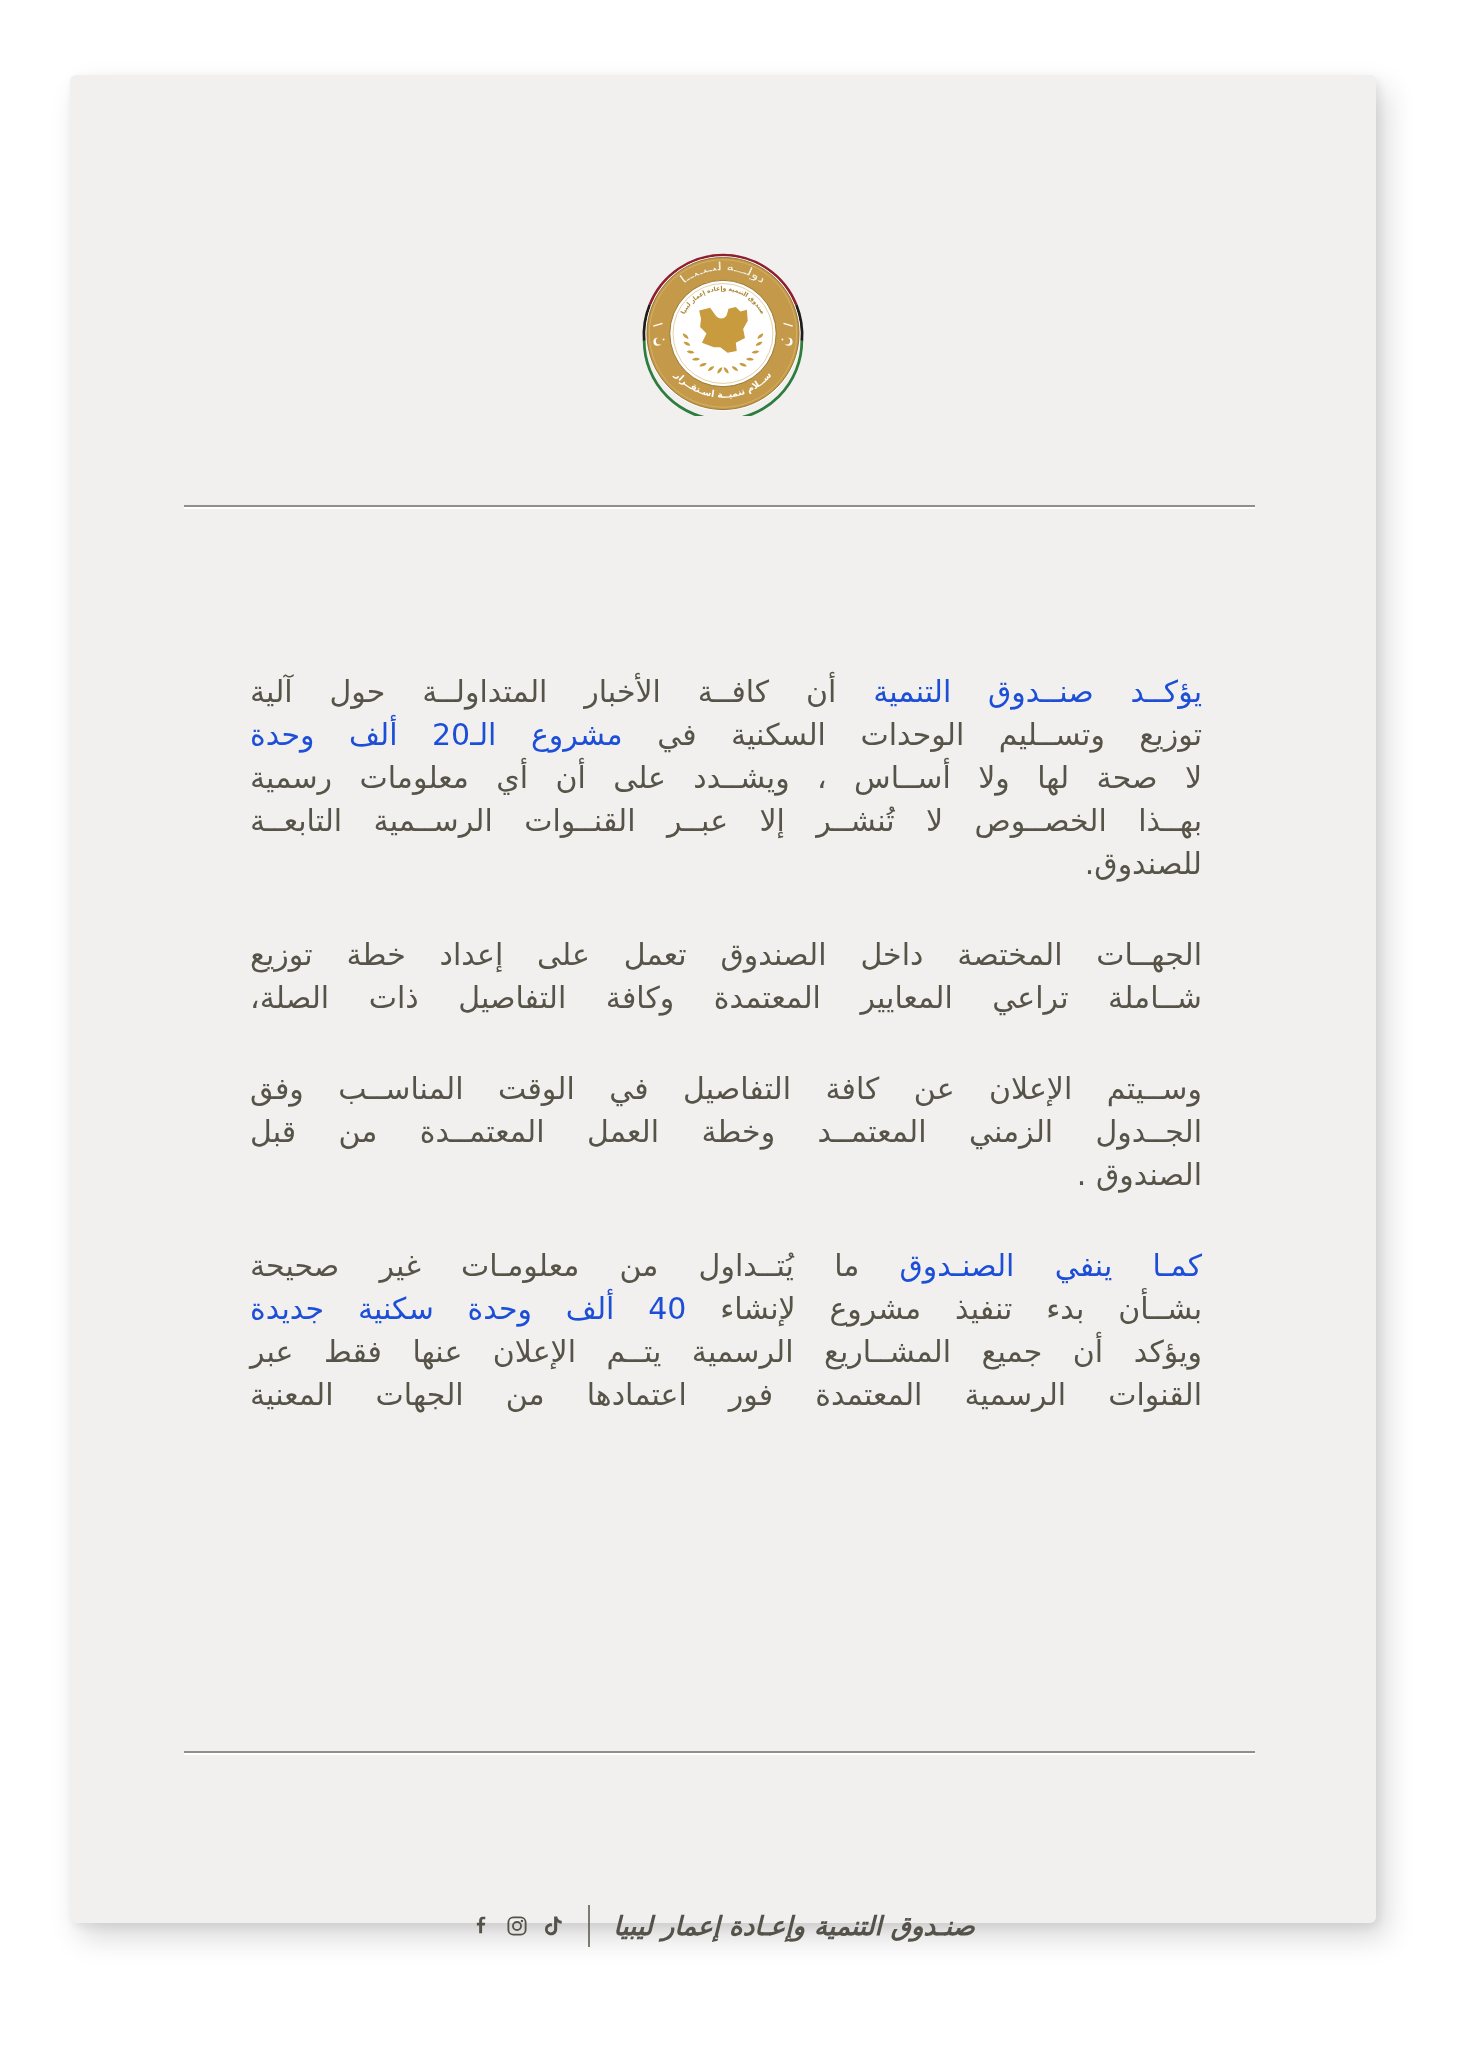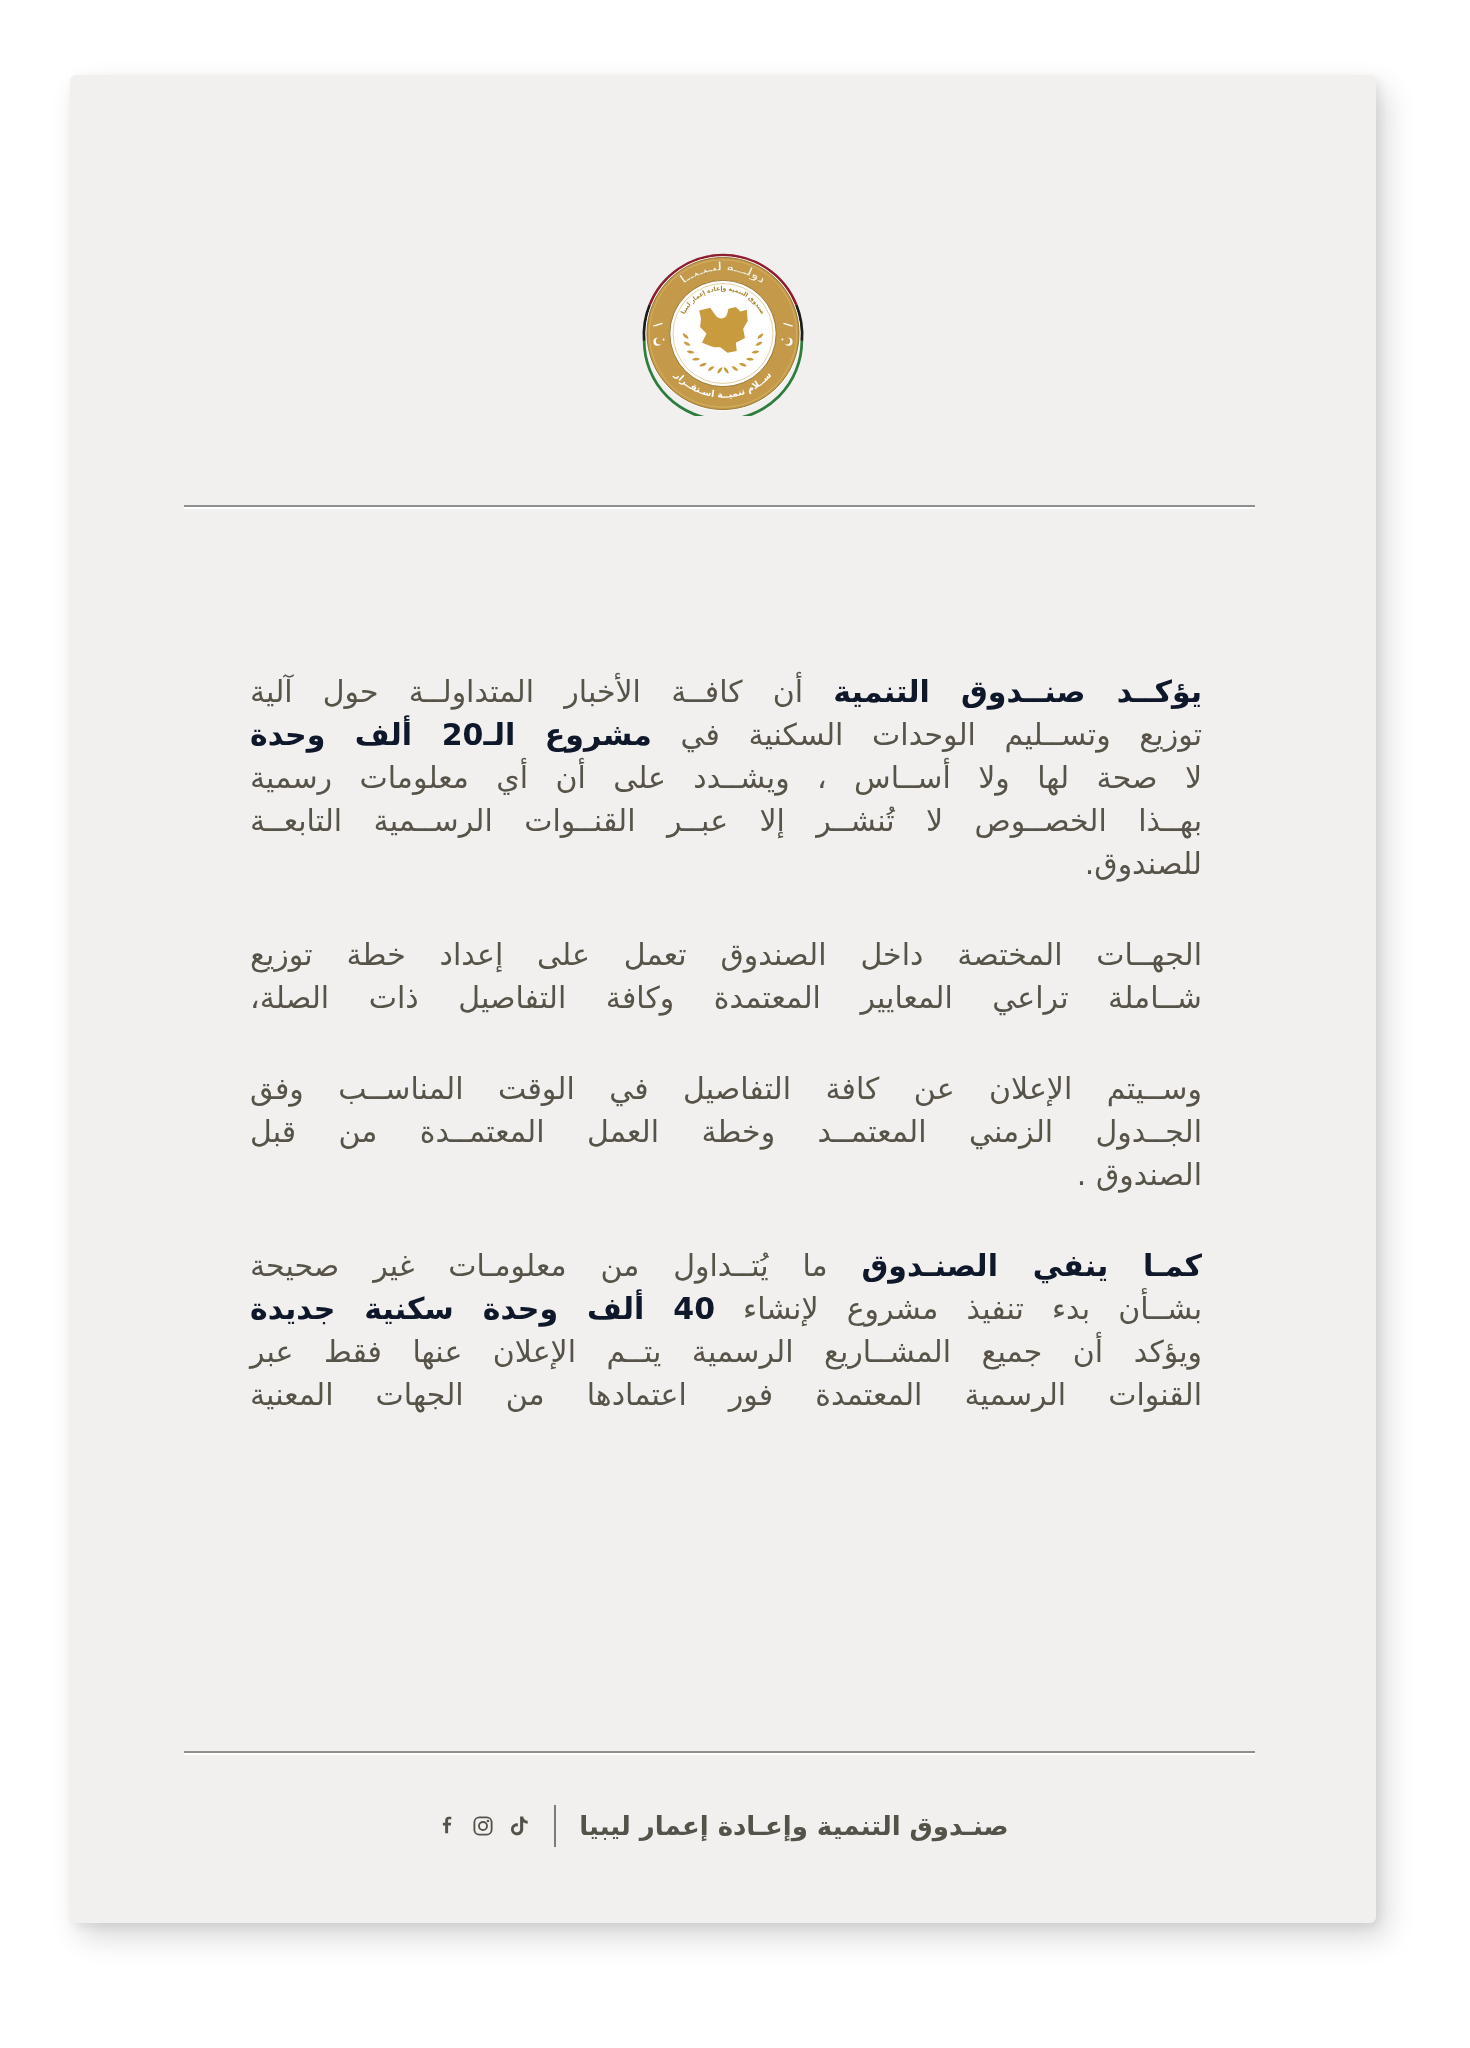--- a/index.html
+++ b/index.html
@@ -29,24 +29,24 @@
     direction:rtl;color:#575349;
     font-size:30px;line-height:43px;
   }
   .para{margin:0 0 48px 0;}
   .para:last-child{margin-bottom:8px;}
   .line{
     height:43px;white-space:nowrap;overflow:visible;
     text-align:justify;text-align-last:justify;text-justify:inter-word;
   }
   .line.last{text-align:right;text-align-last:right;}
-  .line .bold{font-weight:700;color:#0f172a;}
+  .line .bold{font-weight:400;color:#1d4ed8;}
   .footer-row{
-    position:absolute;left:0;right:0;top:1726px;height:50px;
-    display:flex;align-items:center;justify-content:center;gap:13px;
+    position:absolute;left:0;right:0;top:1826px;height:50px;
+    display:flex;align-items:center;justify-content:center;gap:13px;font-style:italic;
   }
   .soc-icon{width:24px;height:24px;display:block;}
   .soc-icon.small{width:22px;height:22px;}
   .v-divider{width:2px;height:42px;background:#57534b;opacity:.75;margin:0 10px;}
   .brand{
     direction:rtl;font-size:26px;font-weight:700;color:#55524a;
     white-space:nowrap;line-height:50px;
   }
 </style>
 </head>

